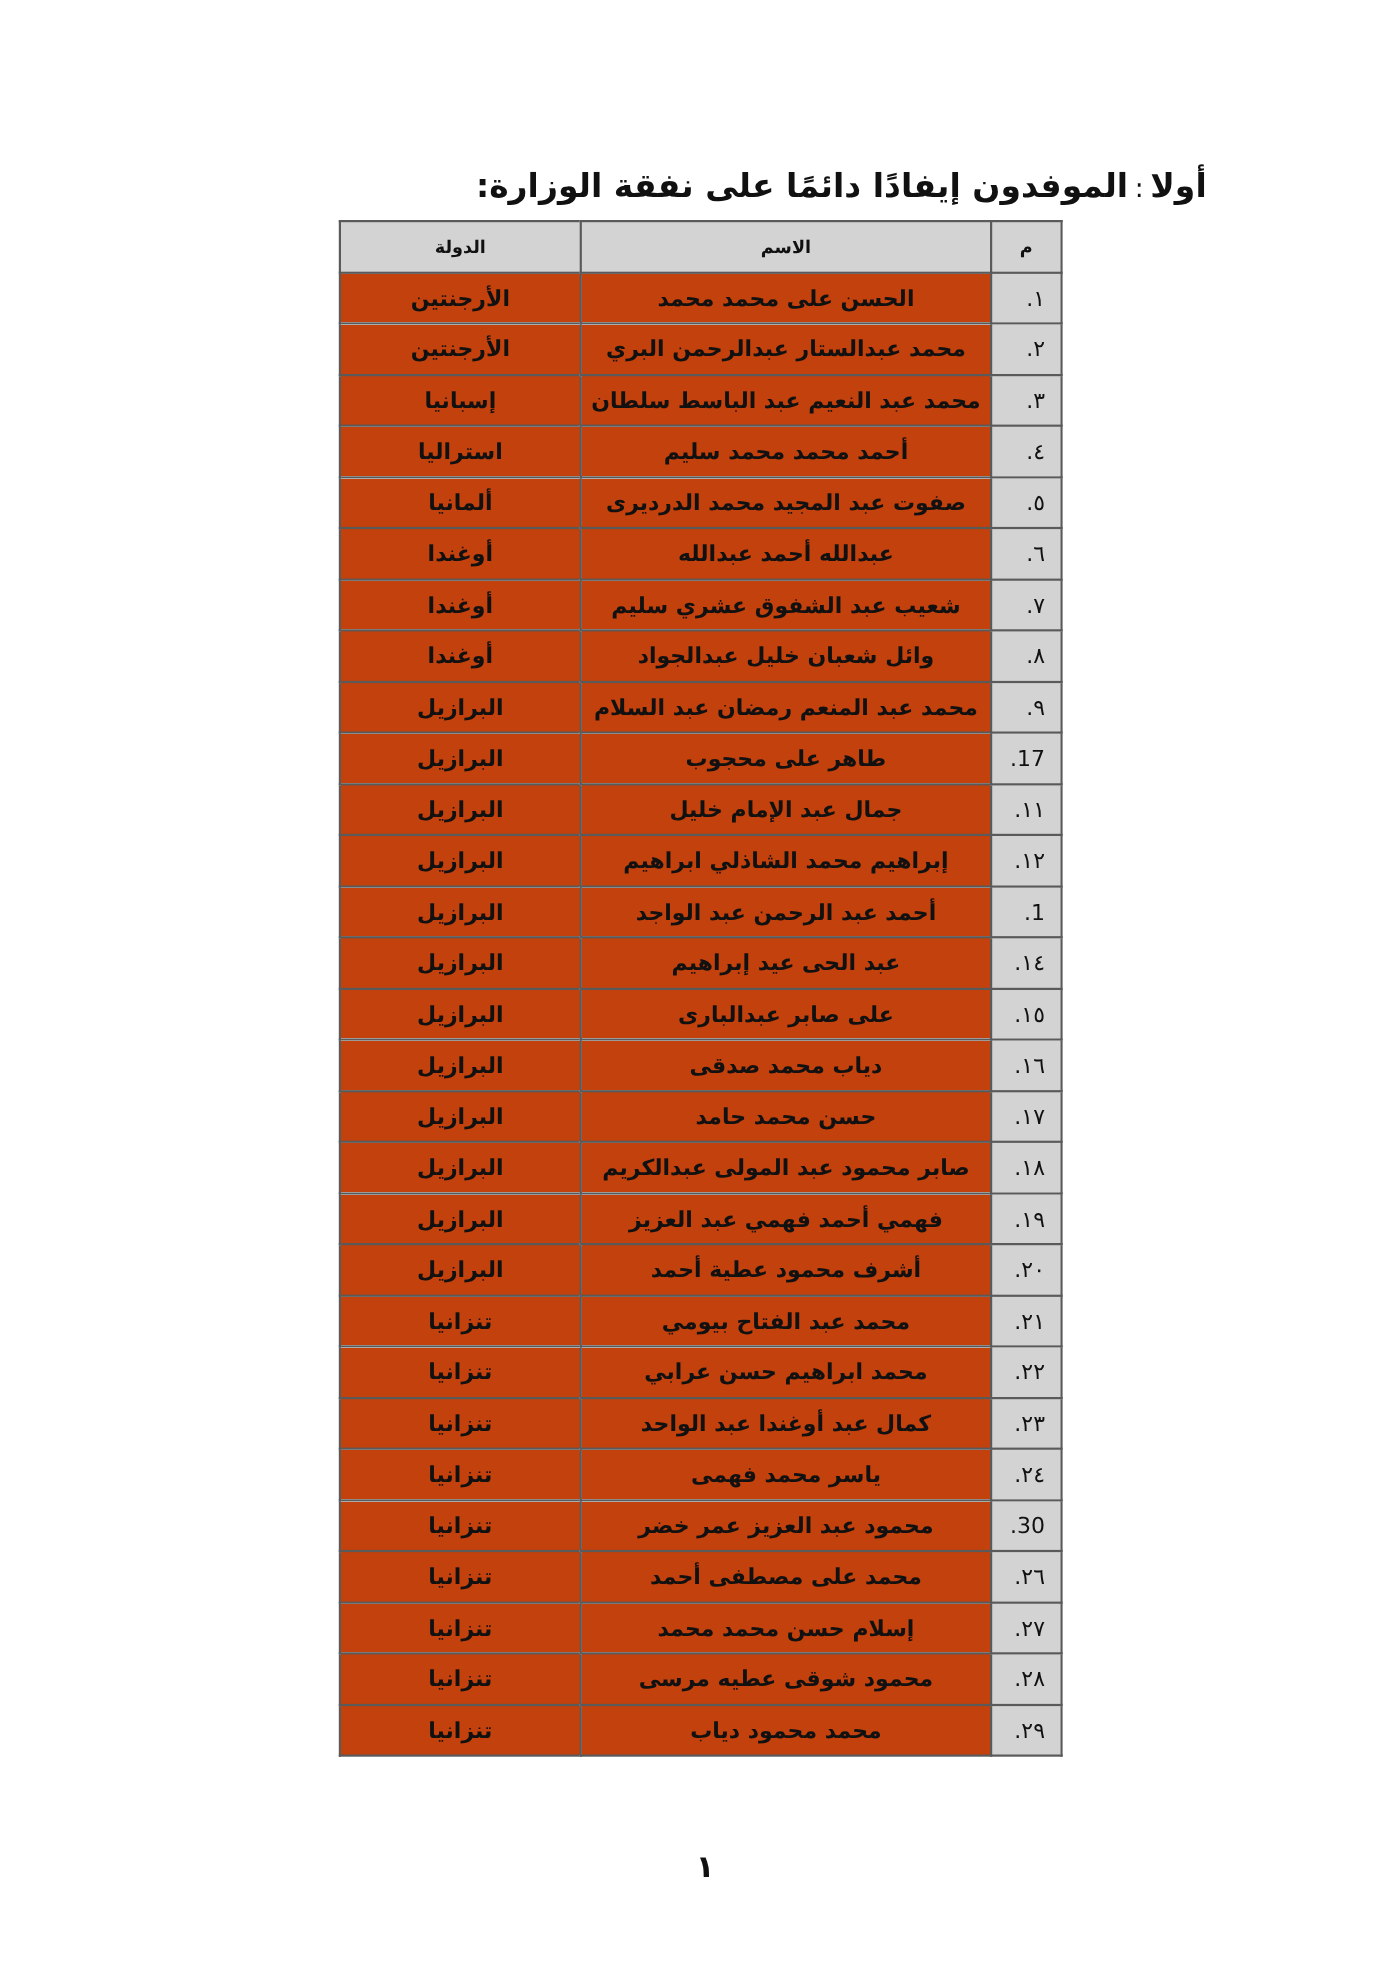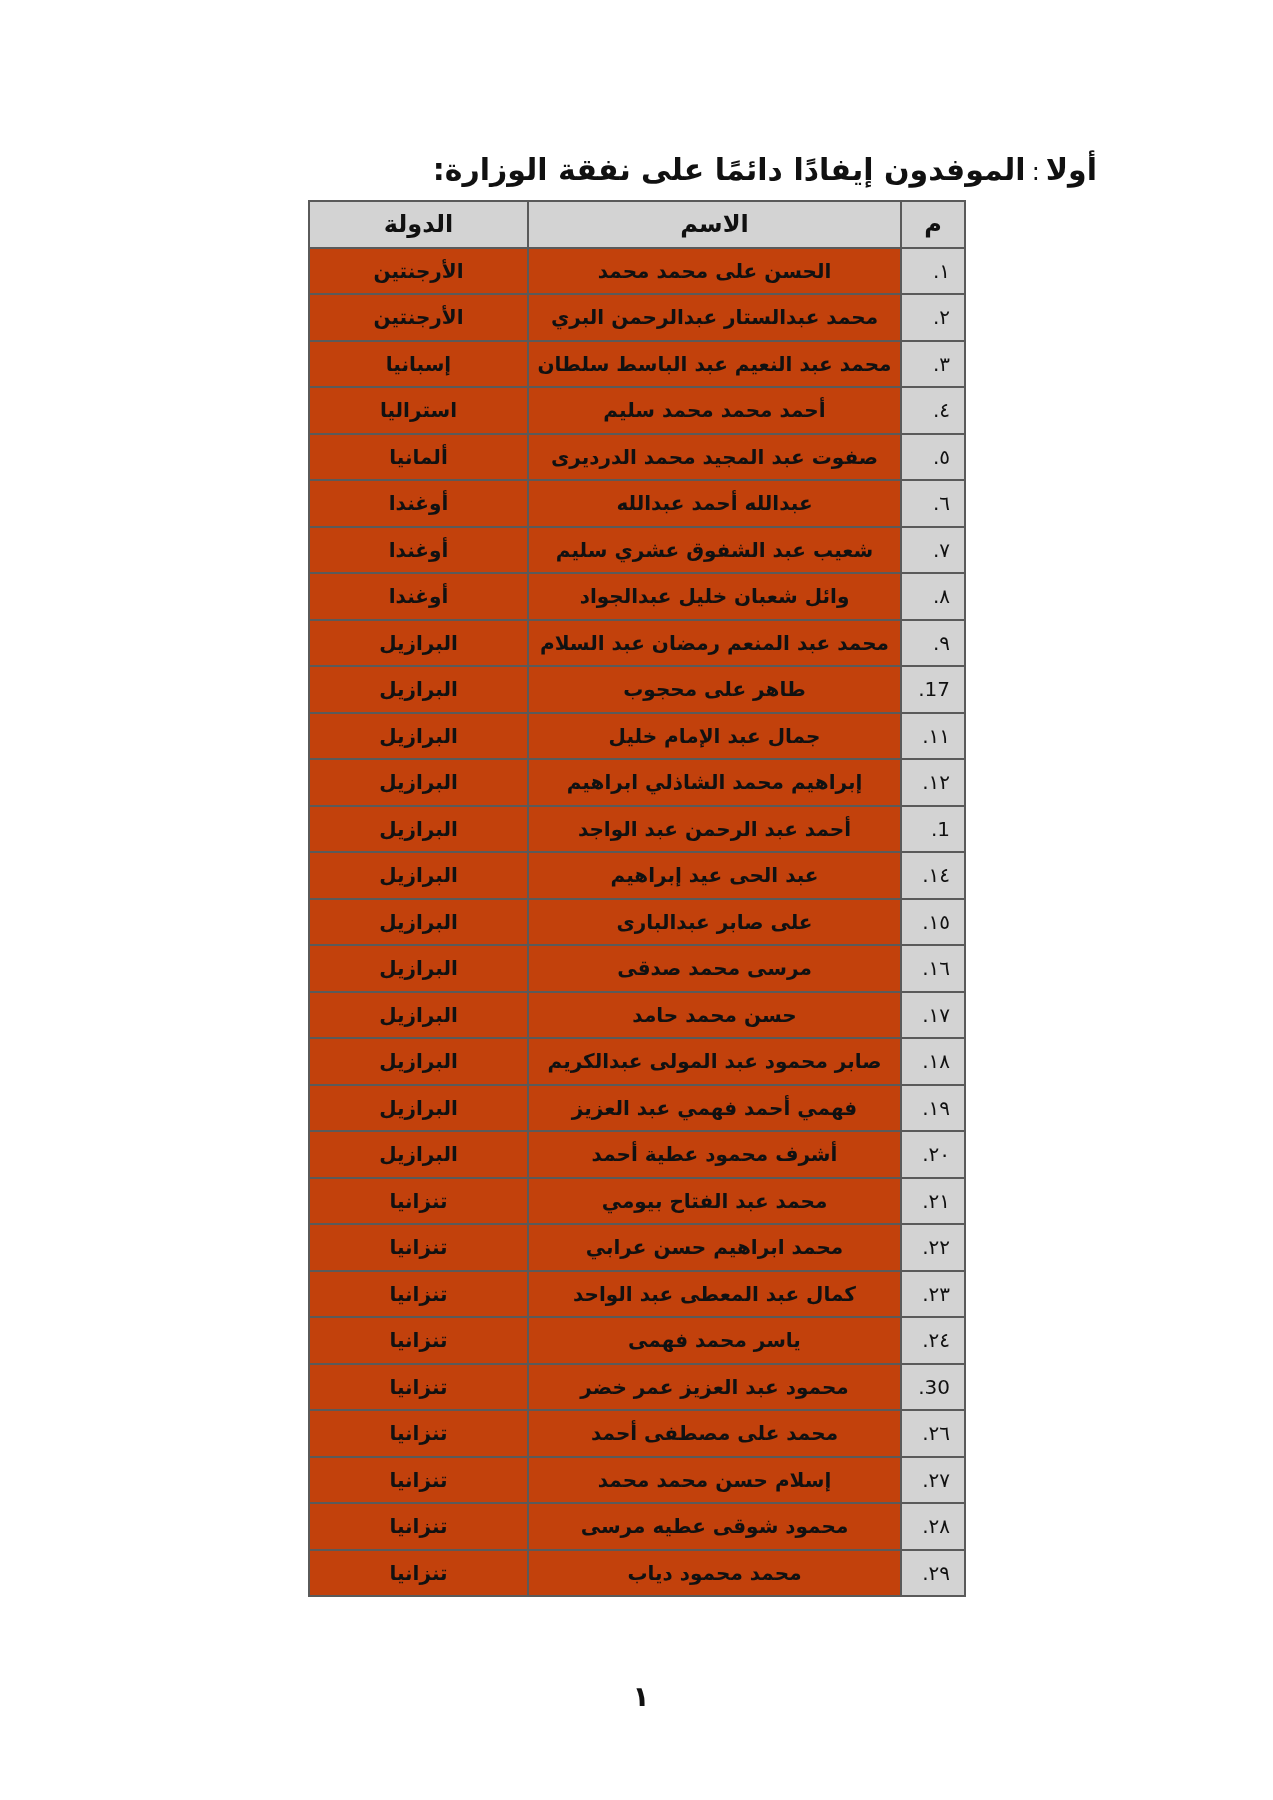--- a/index.html
+++ b/index.html
@@ -52,21 +52,21 @@
     padding: 0;
     text-align: center;
     vertical-align: middle;
     font-size: 20px;
     font-weight: bold;
     white-space: nowrap;
     overflow: hidden;
   }
   table.delegates thead th {
     background: #d3d3d3;
-    font-size: 24px;
+    font-size: 16px;
     font-weight: 900;
     text-align: center;
   }
   table.delegates td.num {
     background: #d3d3d3;
     font-weight: normal;
     font-size: 20px;
     text-align: right;
     padding-right: 14px;
   }
@@ -178,21 +178,21 @@
           <td class="name">عبد الحى عيد إبراهيم</td>
           <td class="country">البرازيل</td>
         </tr>
         <tr>
           <td class="num">١٥.</td>
           <td class="name">على صابر عبدالبارى</td>
           <td class="country">البرازيل</td>
         </tr>
         <tr>
           <td class="num">١٦.</td>
-          <td class="name">مرسى محمد صدقى</td>
+          <td class="name">دياب محمد صدقى</td>
           <td class="country">البرازيل</td>
         </tr>
         <tr>
           <td class="num">١٧.</td>
           <td class="name">حسن محمد حامد</td>
           <td class="country">البرازيل</td>
         </tr>
         <tr>
           <td class="num">١٨.</td>
           <td class="name">صابر محمود عبد المولى عبدالكريم</td>
@@ -213,21 +213,21 @@
           <td class="name">محمد عبد الفتاح بيومي</td>
           <td class="country">تنزانيا</td>
         </tr>
         <tr>
           <td class="num">٢٢.</td>
           <td class="name">محمد ابراهيم حسن عرابي</td>
           <td class="country">تنزانيا</td>
         </tr>
         <tr>
           <td class="num">٢٣.</td>
-          <td class="name">كمال عبد المعطى عبد الواحد</td>
+          <td class="name">كمال عبد أوغندا عبد الواحد</td>
           <td class="country">تنزانيا</td>
         </tr>
         <tr>
           <td class="num">٢٤.</td>
           <td class="name">ياسر محمد فهمى</td>
           <td class="country">تنزانيا</td>
         </tr>
         <tr>
           <td class="num">30.</td>
           <td class="name">محمود عبد العزيز عمر خضر</td>

